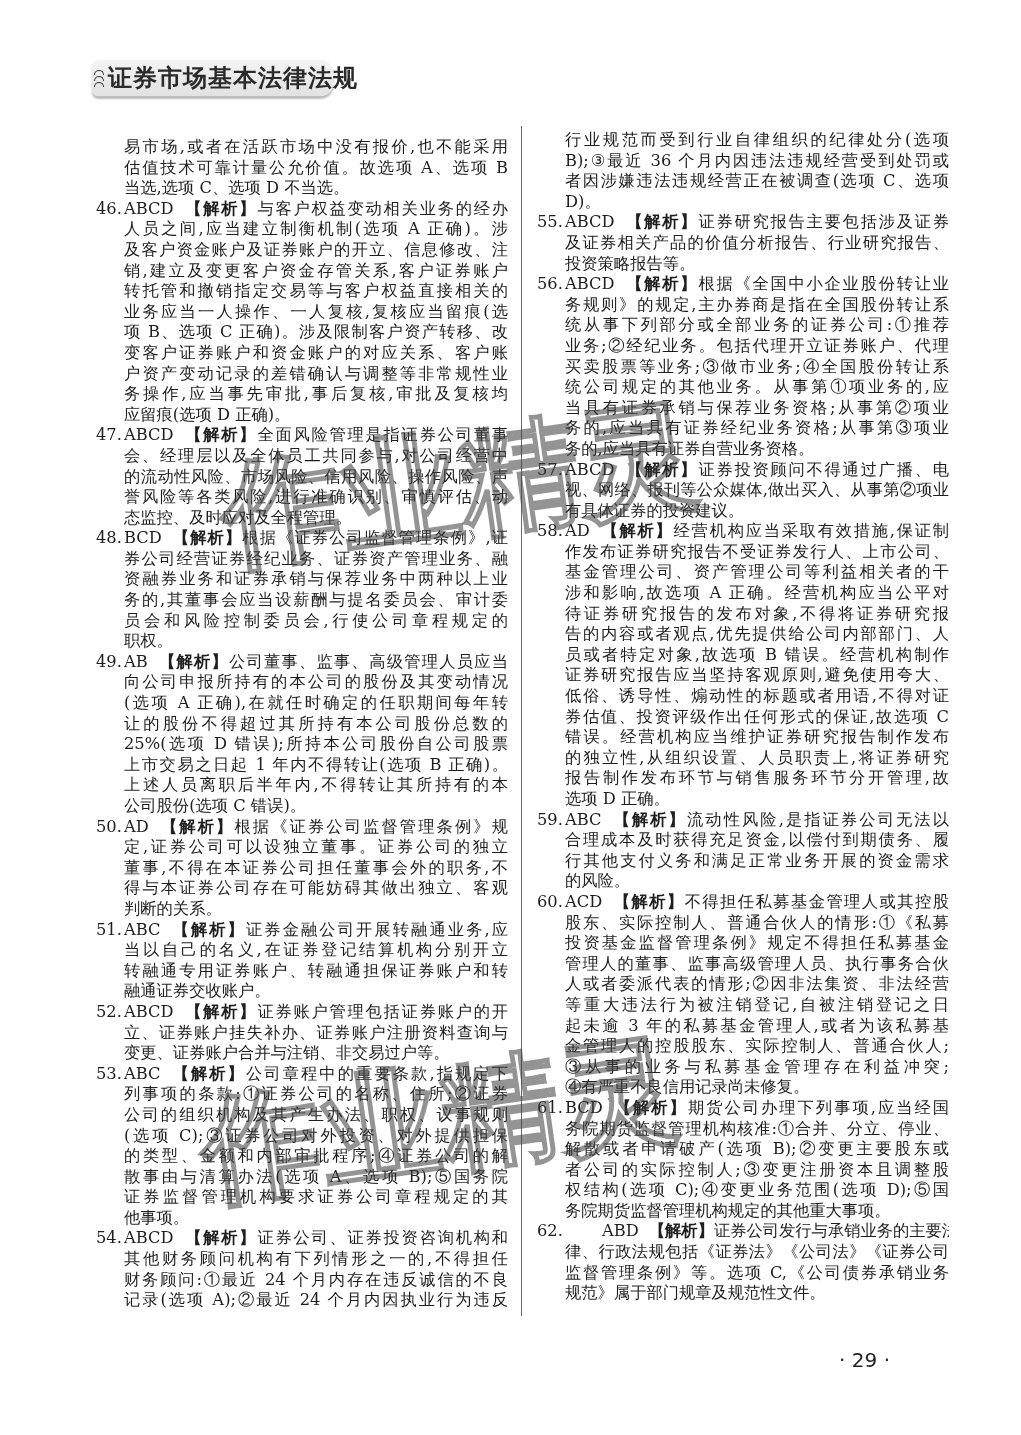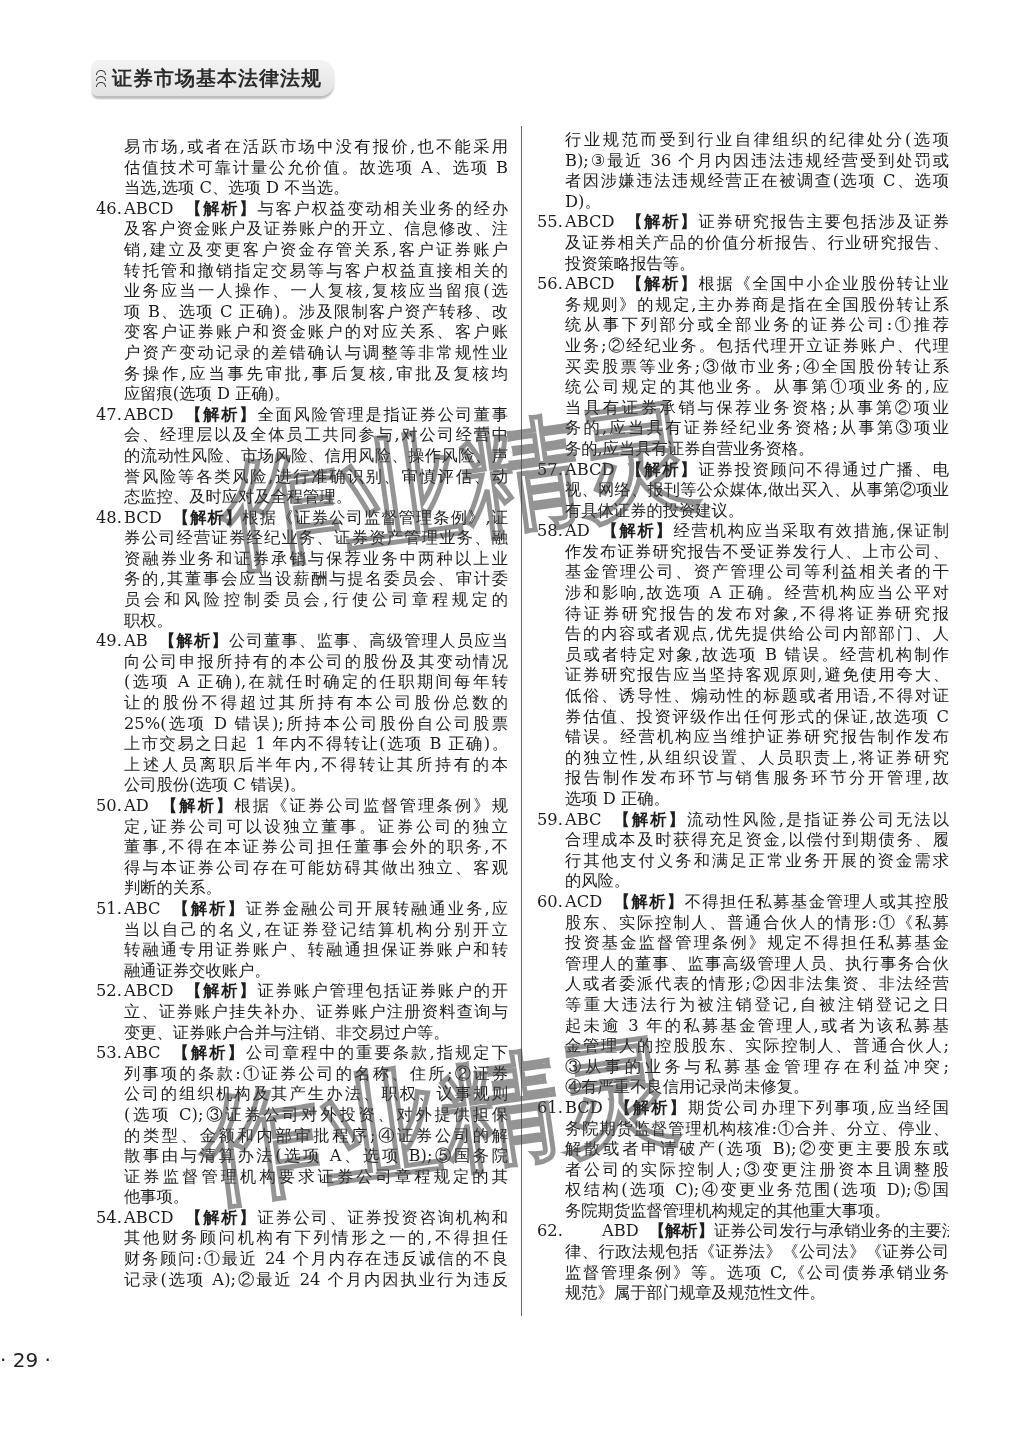--- a/index.html
+++ b/index.html
@@ -4,30 +4,30 @@
 <style>
   html, body { margin: 0; padding: 0; background: #ffffff; }
   body { width: 1021px; height: 1435px; position: relative; overflow: hidden;
          font-family: "DejaVu Serif", "Liberation Serif", serif; color: #1e1e1e; }
   .header-badge { position: absolute; left: 92px; top: 60px; height: 36px; width: 242px;
     background: linear-gradient(#f4f4f4, #e2e2e2); border-radius: 6px 14px 14px 6px;
     box-shadow: 0 3px 2px #bdbdbd; display: flex; align-items: center; }
   .header-mark { width: 14px; margin-left: 2px; margin-right: 4px; display:flex; flex-direction:column; align-items:center; }
   .header-mark span { display:block; width:8px; height:4px; border:1.6px solid #333; border-bottom:none; border-radius:6px 6px 0 0; margin:0.5px 0; }
   .header-title { font-family: "DejaVu Sans", "Liberation Sans", sans-serif; font-weight: bold;
-    font-size: 20px; letter-spacing: 1px; color: #2a2a2a; white-space: nowrap; }
+    font-size: 24px; letter-spacing: 1px; color: #2a2a2a; white-space: nowrap; }
   .col { position: absolute; top: 130px; font-size: 16.3px; line-height: 20.6px; }
   .col-left { left: 96px; width: 412px; margin-top: 7px; }
   .col-right { left: 537px; width: 412px; }
   .divider { position: absolute; left: 521px; top: 126px; width: 1px; height: 1190px; background: #6a6a6a; }
   .line { white-space: nowrap; height: 20.6px; text-align: justify; text-align-last: justify; overflow: hidden; }
   .indent { padding-left: 28px; }
   .entry-head { display: inline-block; width: 28px; }
   .kw { font-family: "DejaVu Sans", "Liberation Sans", sans-serif; font-weight: bold; }
-  .page-num { position: absolute; top: 1348px; left: 0; width: 890px; text-align: left;
+  .page-num { position: absolute; top: 1348px; left: 0; width: 890px; text-align: right;
     font-family: "DejaVu Sans", "Liberation Sans", sans-serif; font-size: 20px; color: #222; }
   .watermark { position: absolute; font-family: "DejaVu Sans", sans-serif; font-weight: bold;
     color: transparent; -webkit-text-stroke: 1.2px rgba(60,60,60,0.55); pointer-events: none; white-space: nowrap; }
   .wm1 { left: 220px; top: 405px; font-size: 120px; transform: rotate(-8deg); }
   .wm2 { left: 200px; top: 1040px; font-size: 120px; transform: rotate(-8deg); }
 </style>
 </head>
 <body>
 
 <div class="header-badge">
@@ -37,20 +37,21 @@
       <span></span>
     </div>
   <div class="header-title">证券市场基本法律法规</div>
 </div>
 
 <div class="col col-left" id="col-left">
     <div class="line indent">易市场,或者在活跃市场中没有报价,也不能采用</div>
     <div class="line indent">估值技术可靠计量公允价值。故选项 A、选项 B</div>
     <div class="line indent" style="text-align-last: left;">当选,选项 C、选项 D 不当选。</div>
     <div class="line"><span class="entry-head">46.</span><span style="margin-right: 10px;">ABCD</span><span class="kw">【解析】</span><span>与客户权益变动相关业务的经办</span></div>
+    <div class="line indent">人员之间,应当建立制衡机制(选项 A 正确)。涉</div>
     <div class="line indent">及客户资金账户及证券账户的开立、信息修改、注</div>
     <div class="line indent">销,建立及变更客户资金存管关系,客户证券账户</div>
     <div class="line indent">转托管和撤销指定交易等与客户权益直接相关的</div>
     <div class="line indent">业务应当一人操作、一人复核,复核应当留痕(选</div>
     <div class="line indent">项 B、选项 C 正确)。涉及限制客户资产转移、改</div>
     <div class="line indent">变客户证券账户和资金账户的对应关系、客户账</div>
     <div class="line indent">户资产变动记录的差错确认与调整等非常规性业</div>
     <div class="line indent">务操作,应当事先审批,事后复核,审批及复核均</div>
     <div class="line indent" style="text-align-last: left;">应留痕(选项 D 正确)。</div>
     <div class="line"><span class="entry-head">47.</span><span style="margin-right: 10px;">ABCD</span><span class="kw">【解析】</span><span>全面风险管理是指证券公司董事</span></div>

